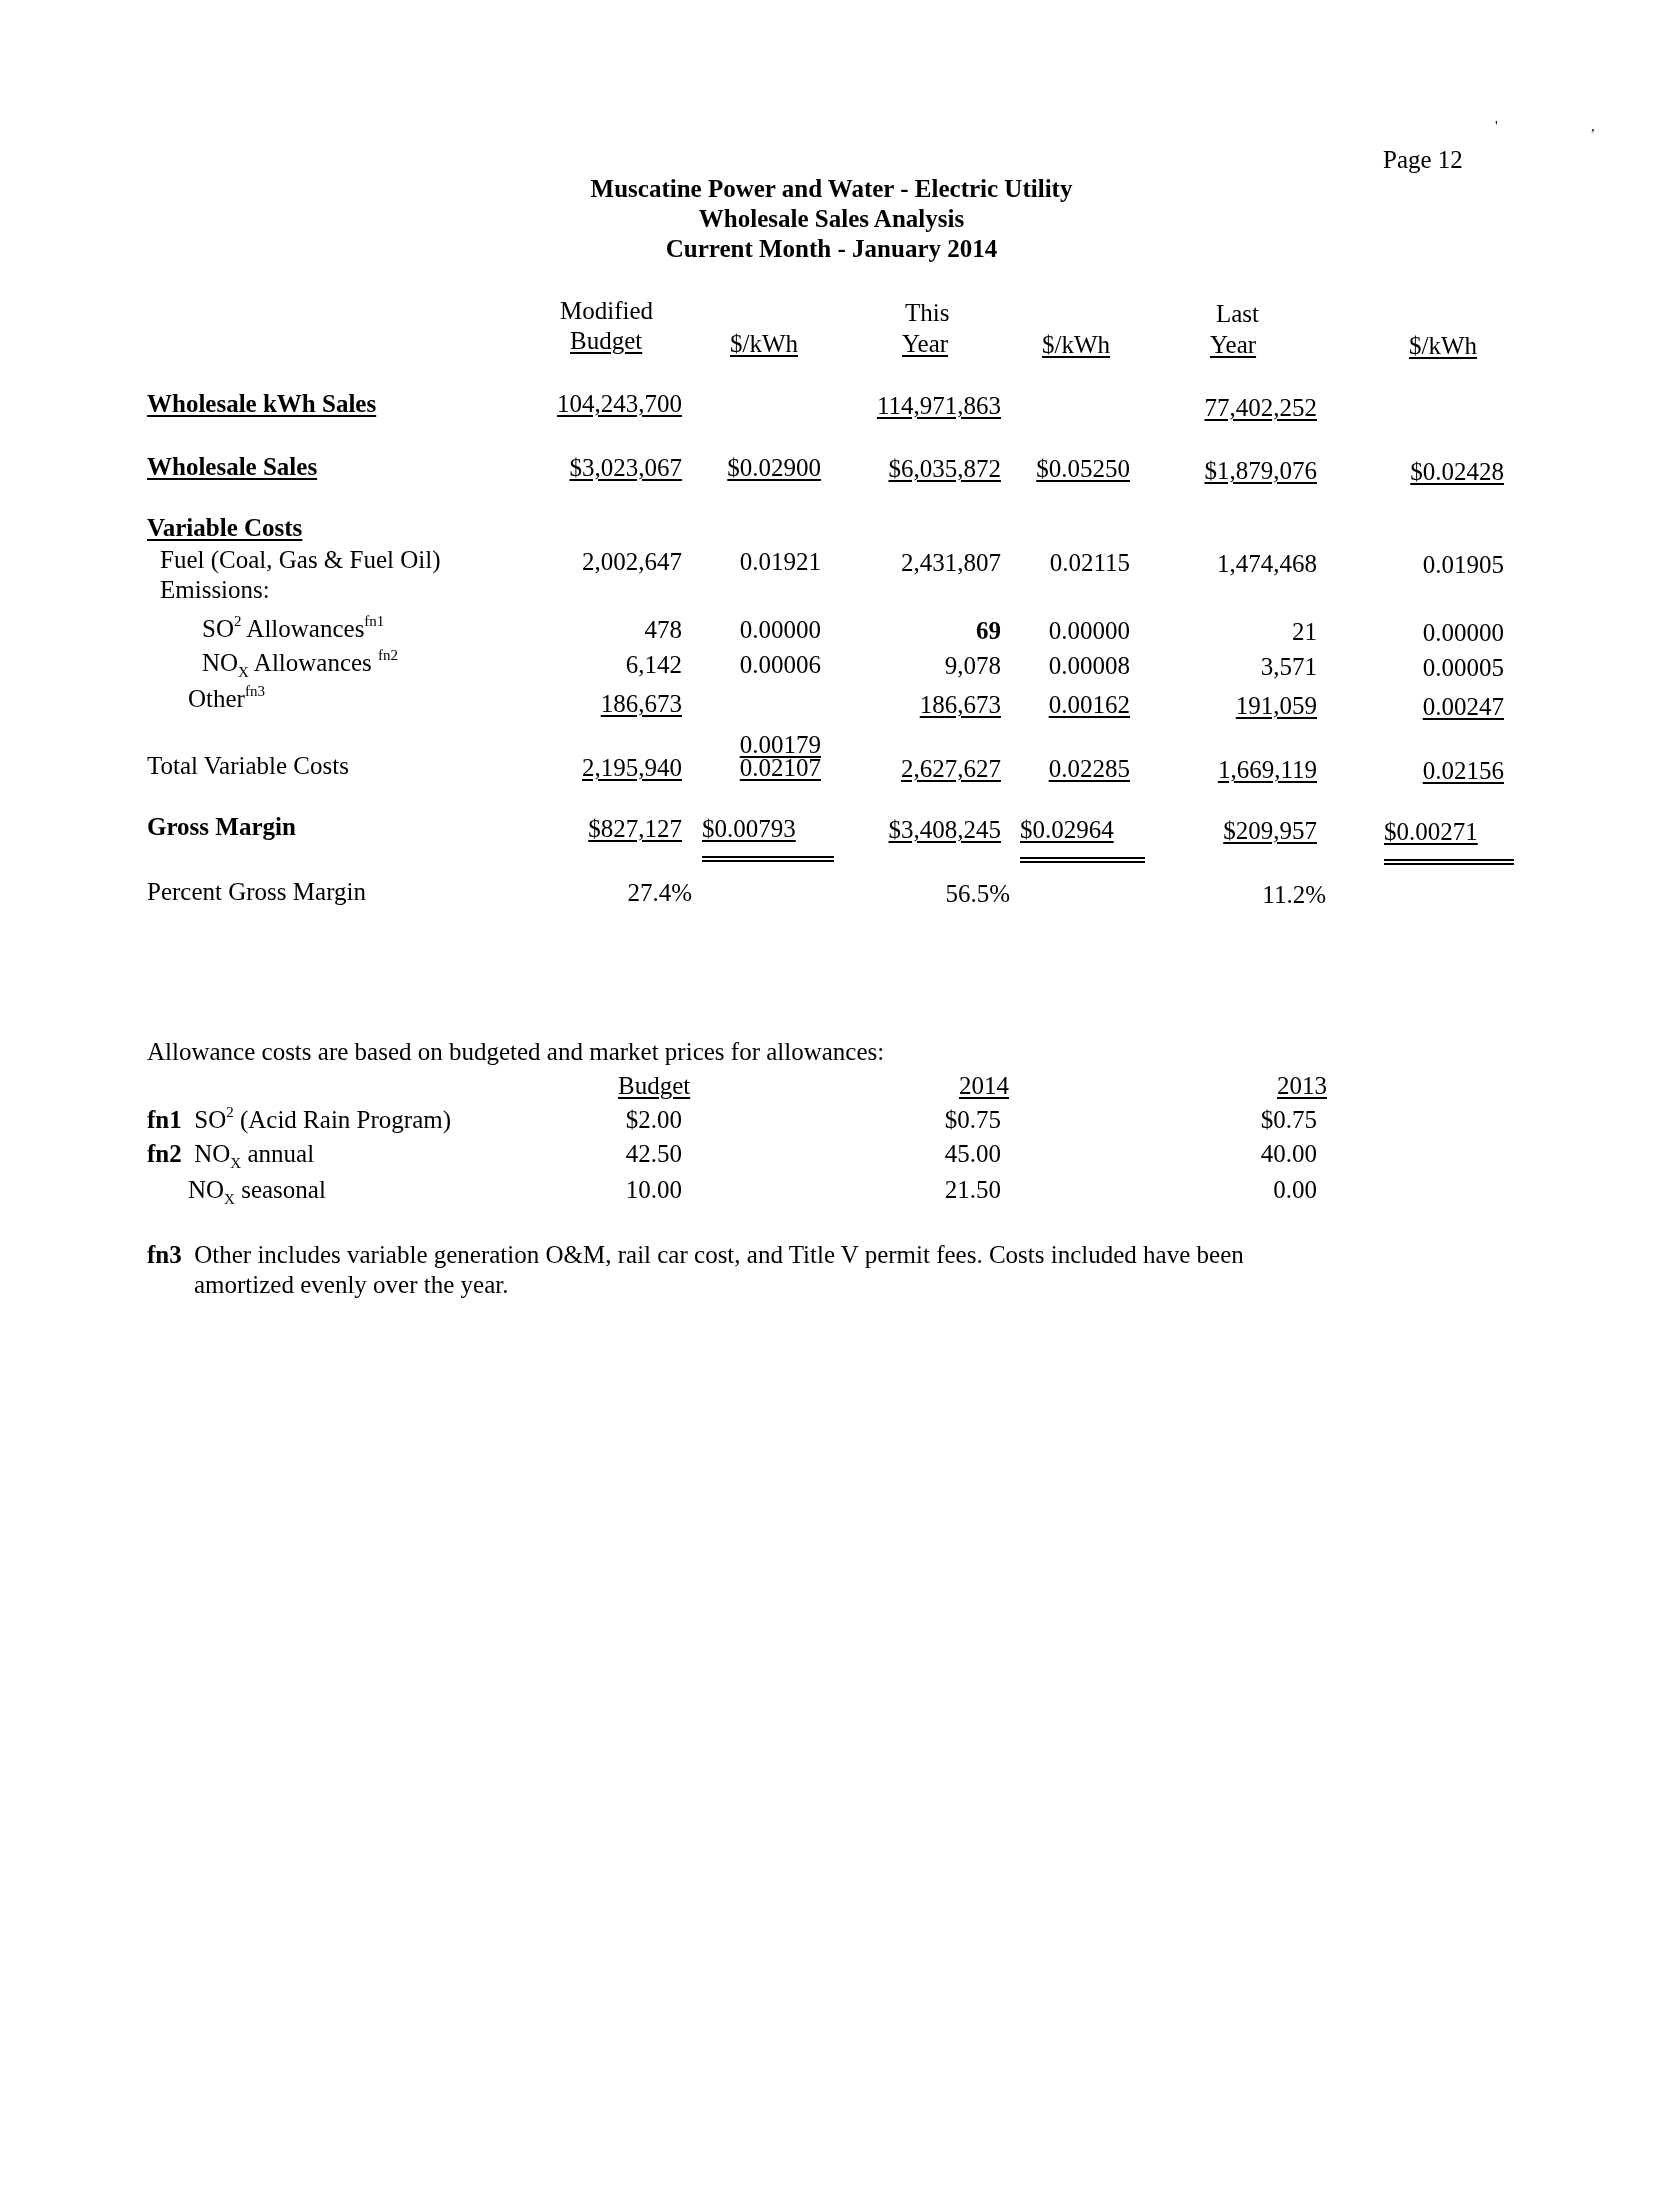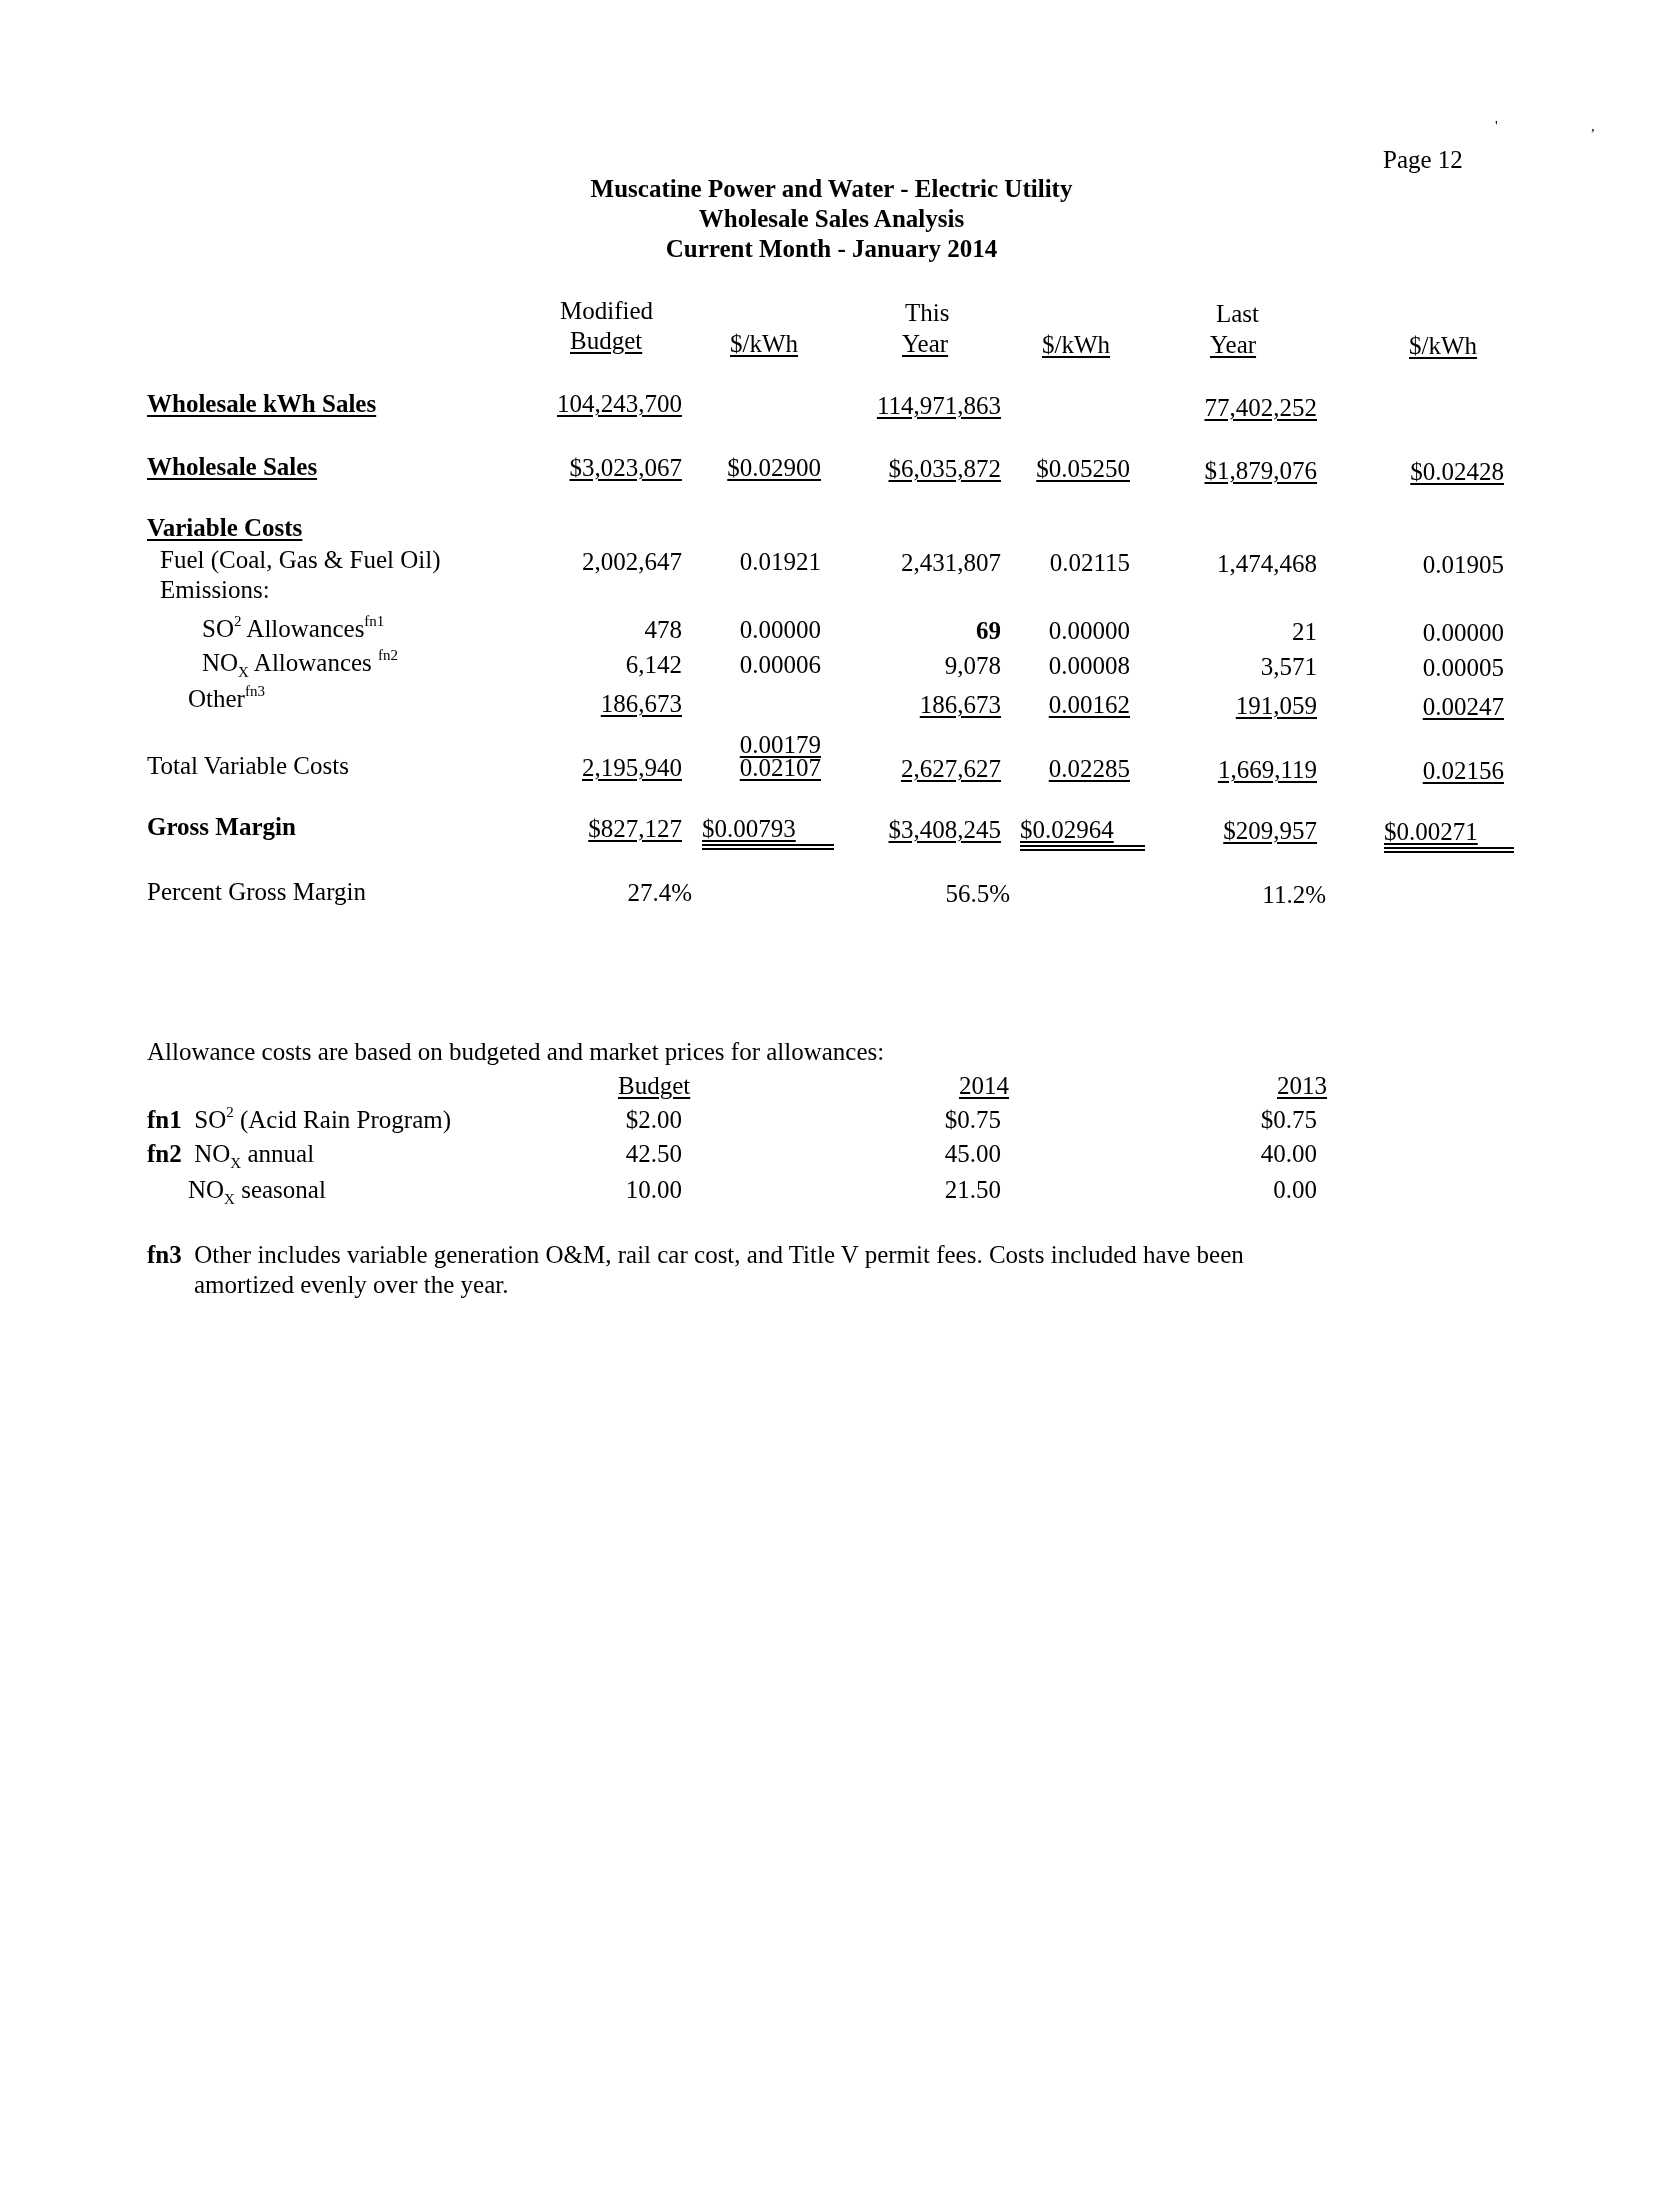--- a/index.html
+++ b/index.html
@@ -4,21 +4,21 @@
 <style>
   html, body { margin:0; padding:0; background:#ffffff; }
   body { width:1675px; height:2194px; position:relative; overflow:hidden;
          font-family:"Liberation Serif","DejaVu Serif",serif; color:#000; }
   .abs { position:absolute; white-space:nowrap; }
   .t { font-size:25px; line-height:30px; }
   .b { font-weight:bold; }
   .u { text-decoration:underline; text-decoration-thickness:2px; text-underline-offset:3px; }
   .r { }
   .c { text-align:center; }
-  .dbl { border-bottom:6px double #000; padding-bottom:0; }
+  .dbl { border-bottom:6px double #000; padding-bottom:12px; }
   sup { font-size:15px; line-height:0; position:relative; top:-2px; }
   sub { font-size:15px; line-height:0; }
   .stray { font-size:15px; }
 </style>
 </head>
 <body>
 
 <div class="abs stray" style="left:1495px;top:118px;">'</div>
 <div class="abs stray" style="left:1591px;top:118px;">,</div>
 

